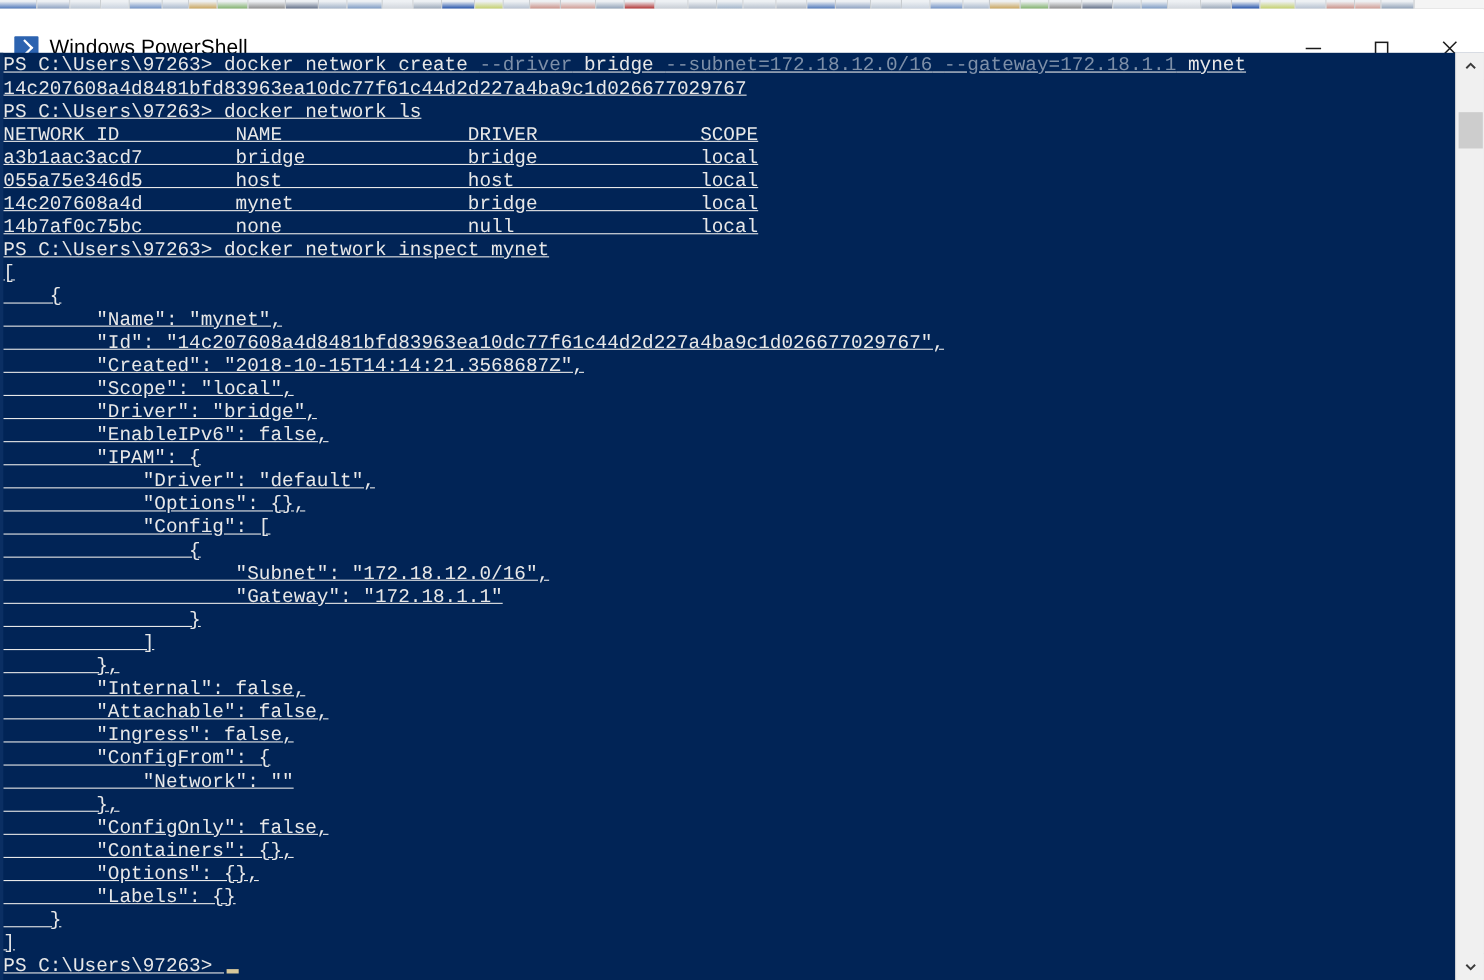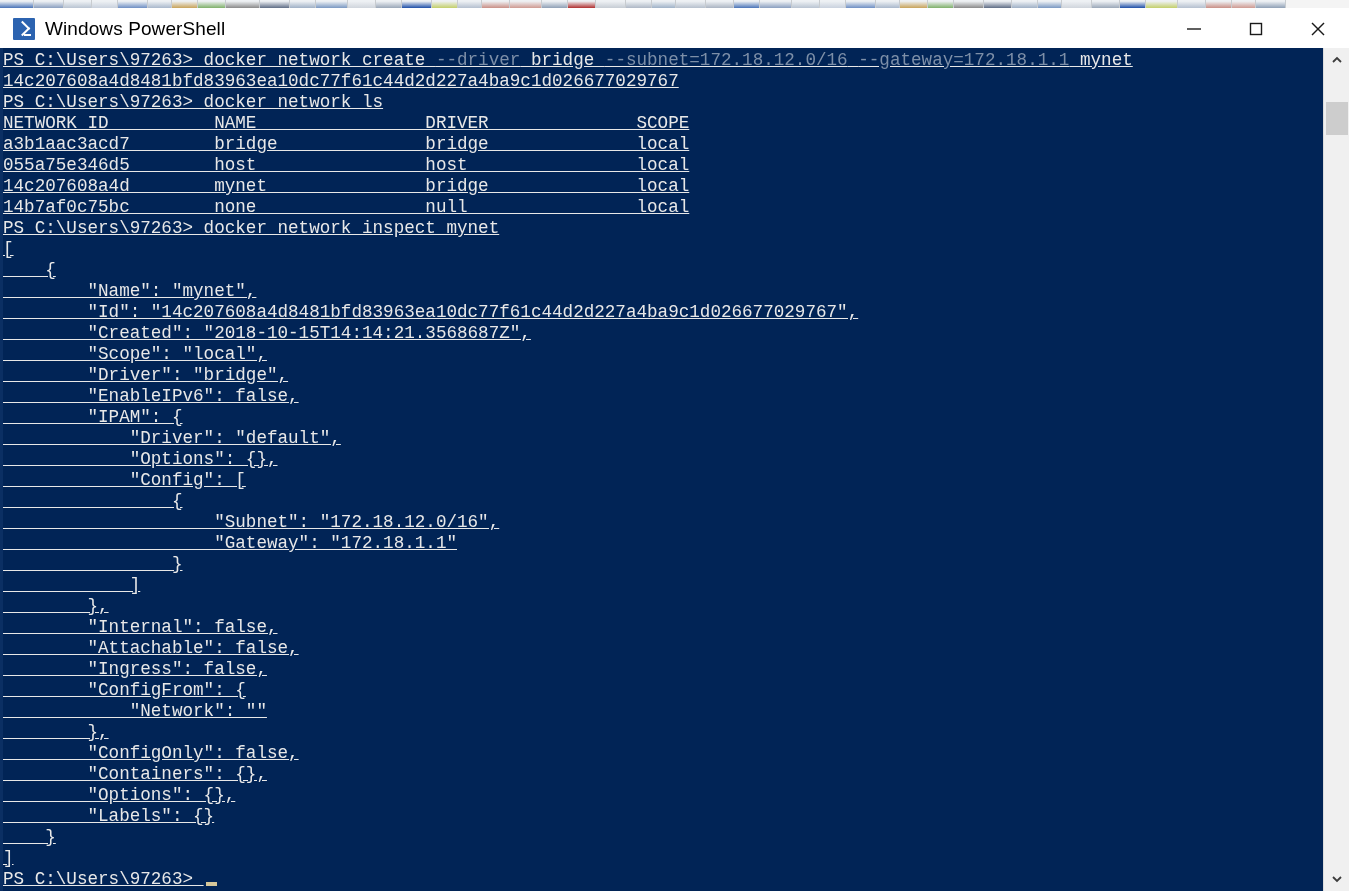--- a/index.html
+++ b/index.html
@@ -40,21 +40,21 @@
     left: 0;
     width: 1349px;
     height: 883px;
     background: #ffffff;
     box-sizing: border-box;
   }
 
   
   #title-bar {
     position: absolute;
-    top: 1px; left: 0;
+    top: 16px; left: 0;
     width: 1349px;
     height: 40px;
     background: #ffffff;
     display: flex;
     align-items: center;
   }
   #app-icon {
     width: 22px;
     height: 22px;
     margin-left: 13px;

